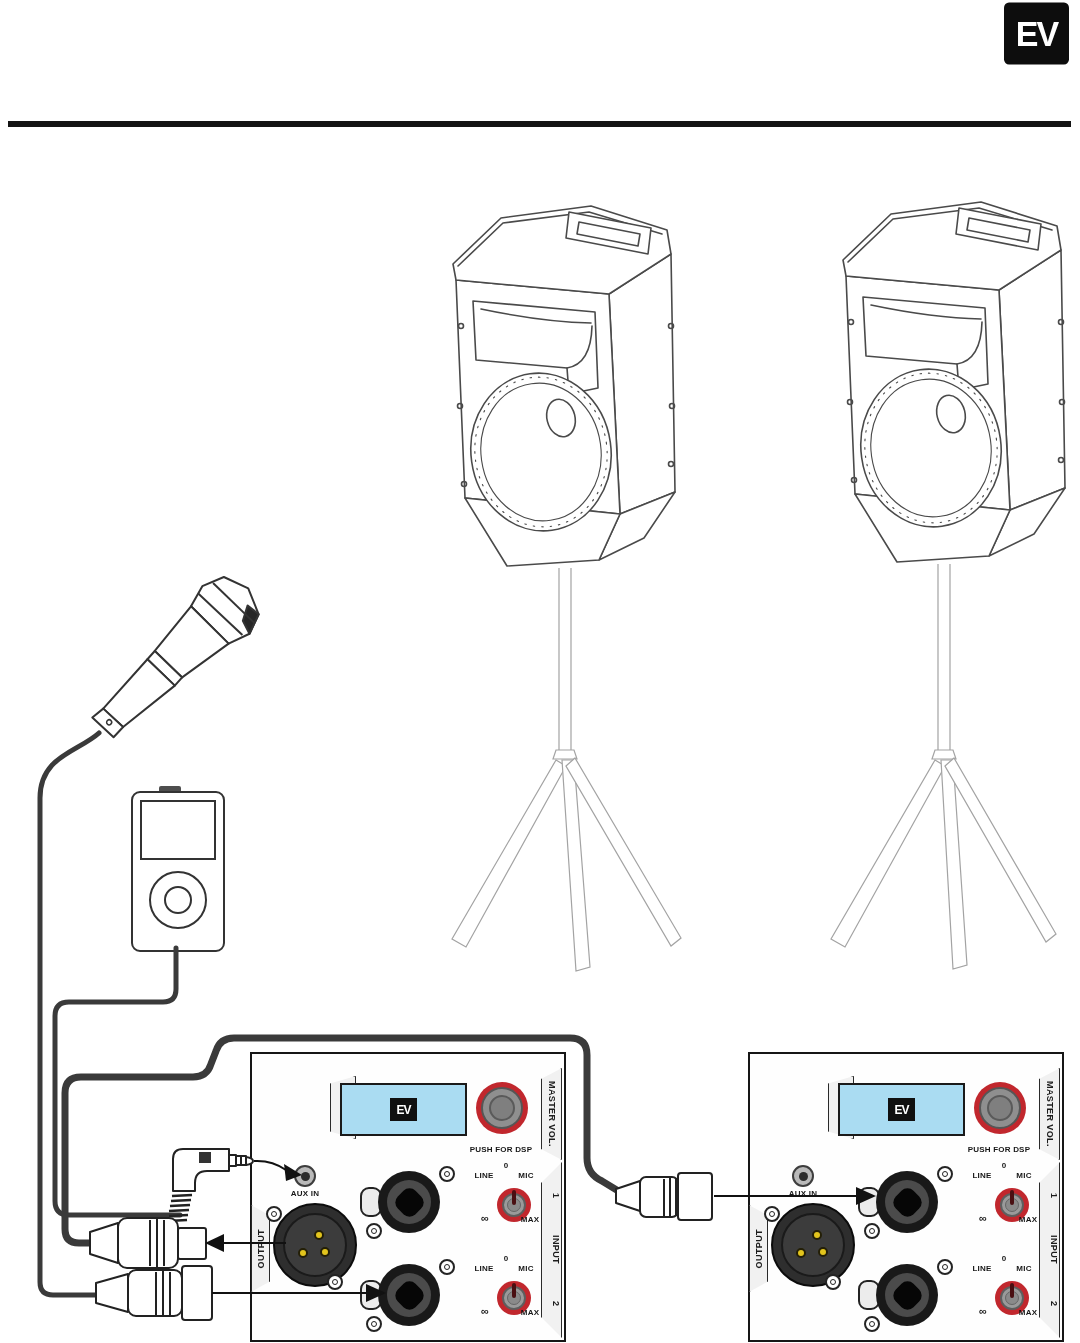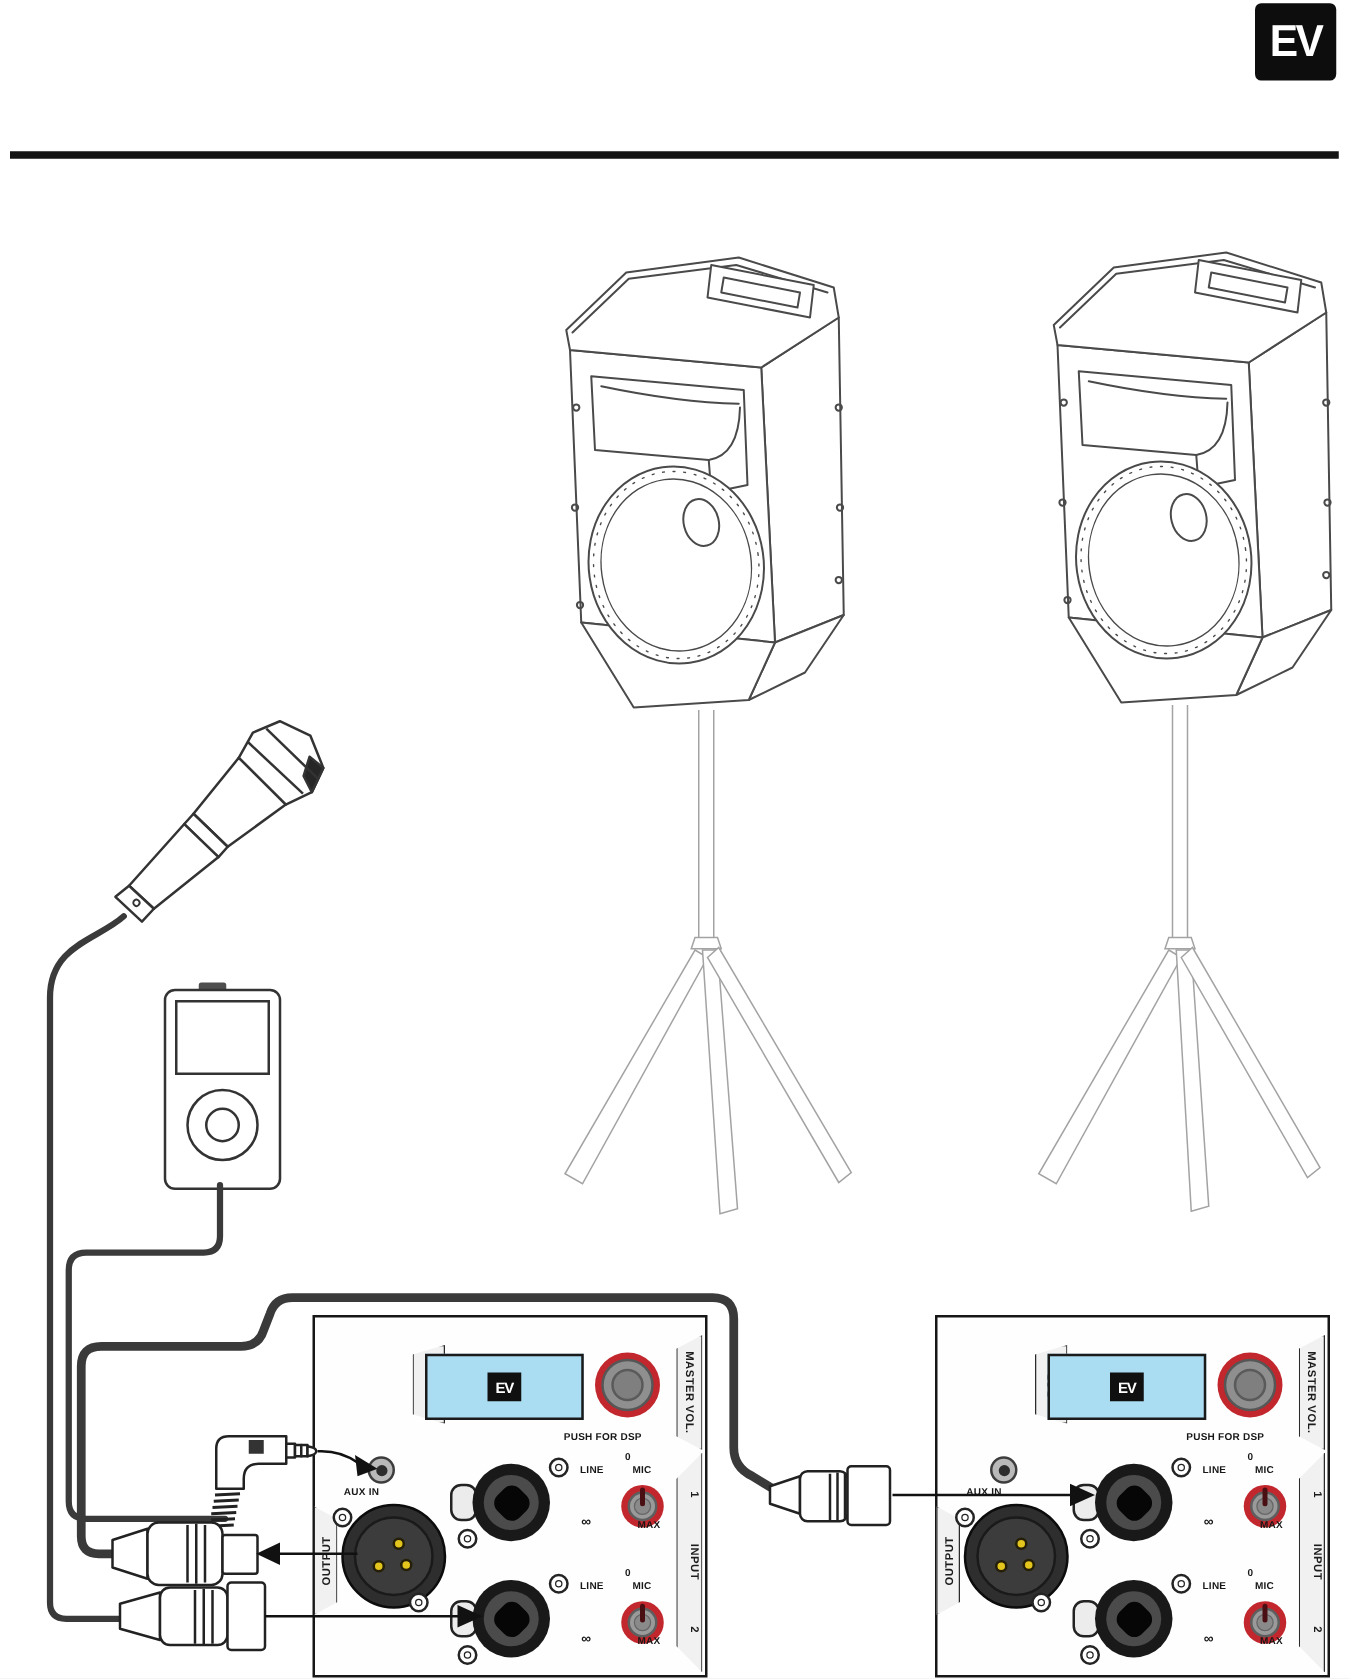--- a/index.html
+++ b/index.html
@@ -62,21 +62,21 @@
   .xlr-out{position:absolute;left:21px;top:149px;width:84px;height:84px;border-radius:50%;
        background:#2e2e2e;border:2px solid #0c0c0c;}
   .xlr-out .inner{position:absolute;left:8px;top:8px;width:64px;height:64px;border-radius:50%;
        background:#3c3c3c;border:2px solid #1a1a1a;}
   .pin{position:absolute;width:10px;height:10px;border-radius:50%;background:#e3c51d;border:2px solid #241f06;}
 
   .aux{position:absolute;left:42px;top:111px;width:22px;height:22px;border-radius:50%;background:#b9b9b9;
        border:2px solid #3d3d3d;display:flex;align-items:center;justify-content:center;}
   .aux i{width:9px;height:9px;border-radius:50%;background:#2c2c2c;display:block;}
 
-  .lbl{position:absolute;font-size:8px;font-weight:700;color:#171717;letter-spacing:0.2px;}
+  .lbl{position:absolute;font-size:8px;font-weight:700;color:#171717;text-align:center;letter-spacing:0.2px;}
   .lbl.inf{font-size:11px;font-weight:700;}
 </style>
 </head>
 <body>
 
 <div id="page">
 
   <div id="header-rule"></div>
   <div id="ev-logo">
       <span>EV</span>

